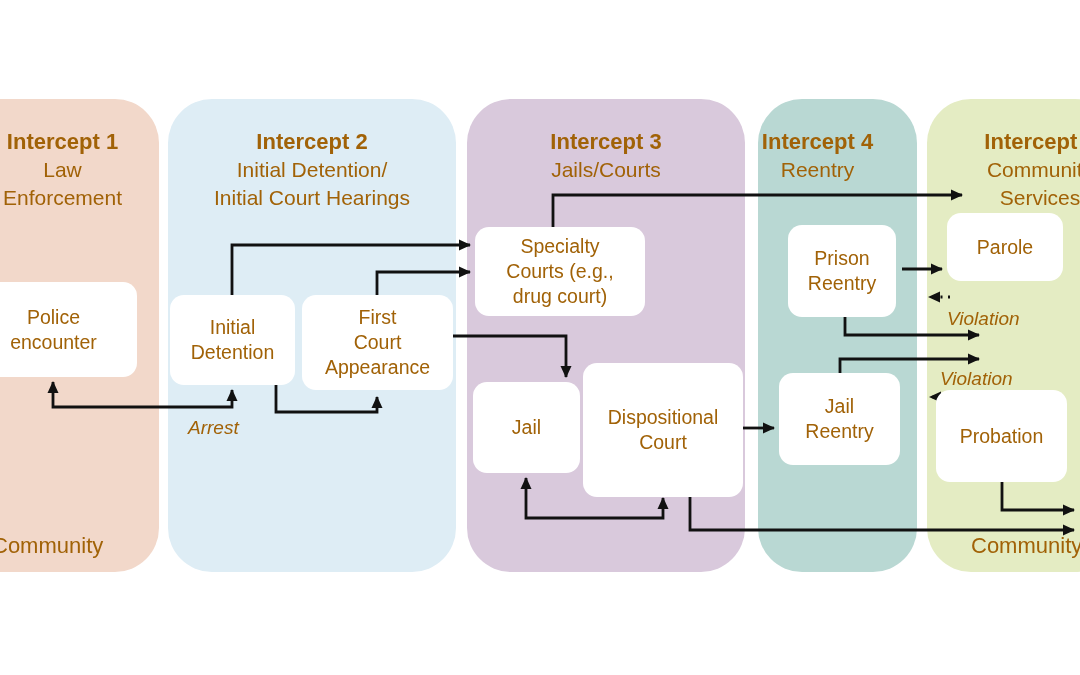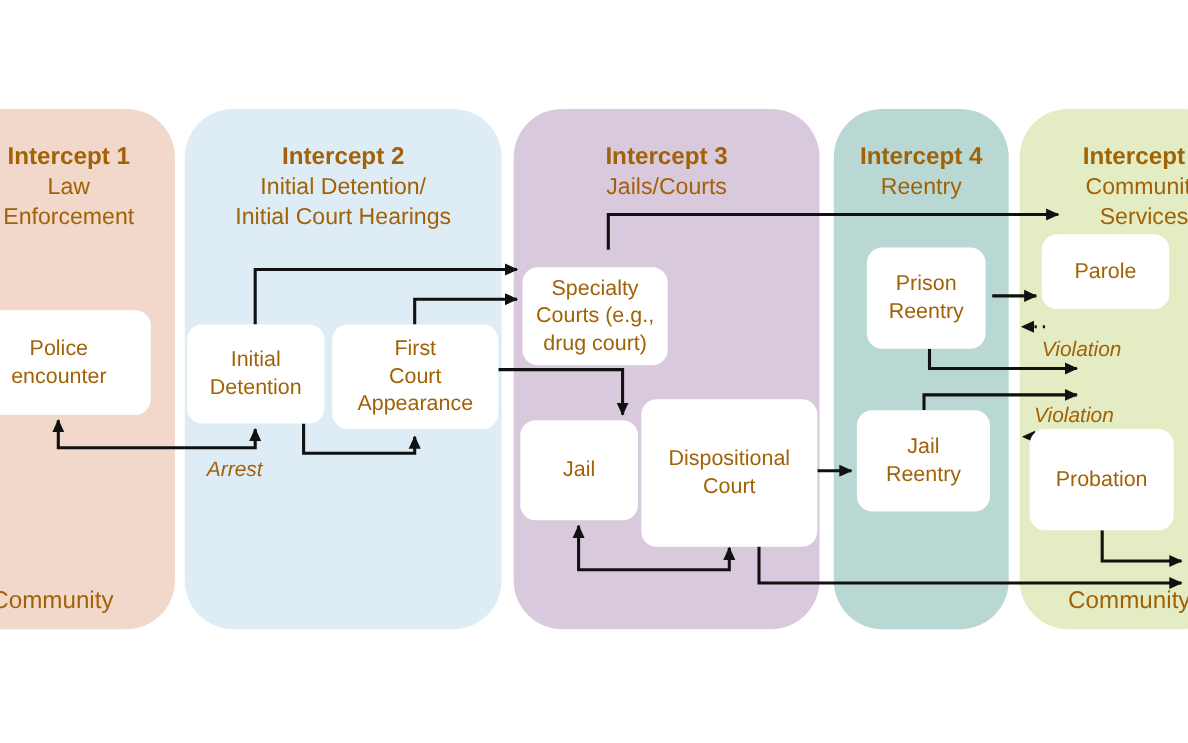--- a/index.html
+++ b/index.html
@@ -11,34 +11,34 @@
   .col1{left:-60px;width:219px;}
   .col2{left:168px;width:288px;}
   .col3{left:467px;width:278px;}
   .col4{left:758px;width:159px;}
   .col5{left:927px;width:192px;}
 
   .col-header{position:absolute;top:128px;text-align:center;}
   .ch1{left:-60px;width:245px;}
   .ch2{left:168px;width:288px;}
   .ch3{left:467px;width:278px;}
-  .ch4{left:758px;width:159px;}
+  .ch4{left:738px;width:159px;}
   .ch5{left:927px;width:226px;}
   .h-title{font-weight:bold;font-size:22px;line-height:28px;}
   .h-sub{font-size:21px;line-height:28px;}
 
   .box{
     position:absolute;background:#ffffff;border-radius:14px;
     display:flex;align-items:center;justify-content:center;
     text-align:center;font-size:19.5px;line-height:25px;white-space:pre-line;
   }
   .b-police{left:-30px;top:282px;width:167px;height:95px;}
   .b-initialdet{left:170px;top:295px;width:125px;height:90px;}
   .b-firstcourt{left:302px;top:295px;width:151px;height:95px;}
-  .b-specialty{left:475px;top:227px;width:132px;height:89px;margin-top:16px;}
+  .b-specialty{left:475px;top:227px;width:170px;height:89px;}
   .b-jail{left:473px;top:382px;width:107px;height:91px;}
   .b-dispositional{left:583px;top:363px;width:160px;height:134px;}
   .b-prisonreentry{left:788px;top:225px;width:108px;height:92px;}
   .b-jailreentry{left:779px;top:373px;width:121px;height:92px;}
   .b-parole{left:947px;top:213px;width:116px;height:68px;}
   .b-probation{left:936px;top:390px;width:131px;height:92px;}
 
   .lbl{position:absolute;font-size:19px;text-align:right;}
   .italic{font-style:italic;}
   .l-arrest{left:188px;top:417px;}

